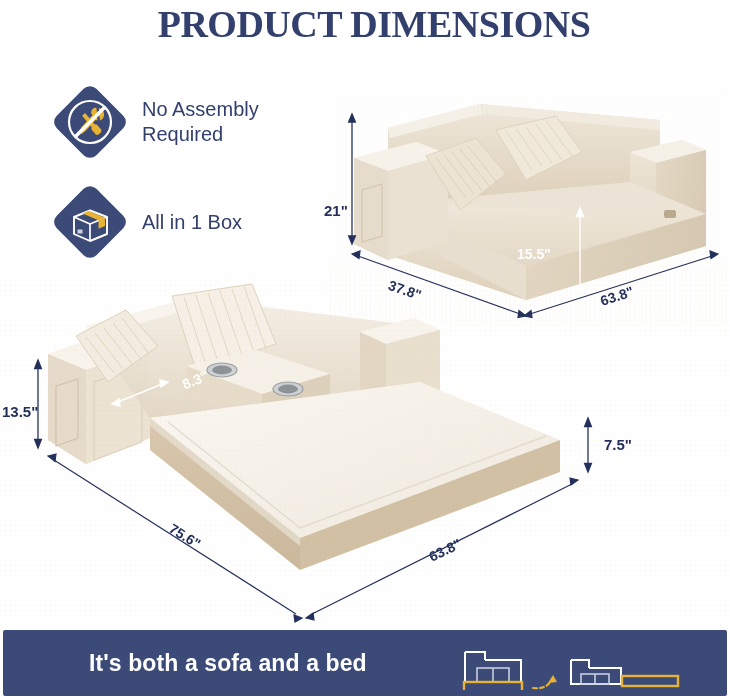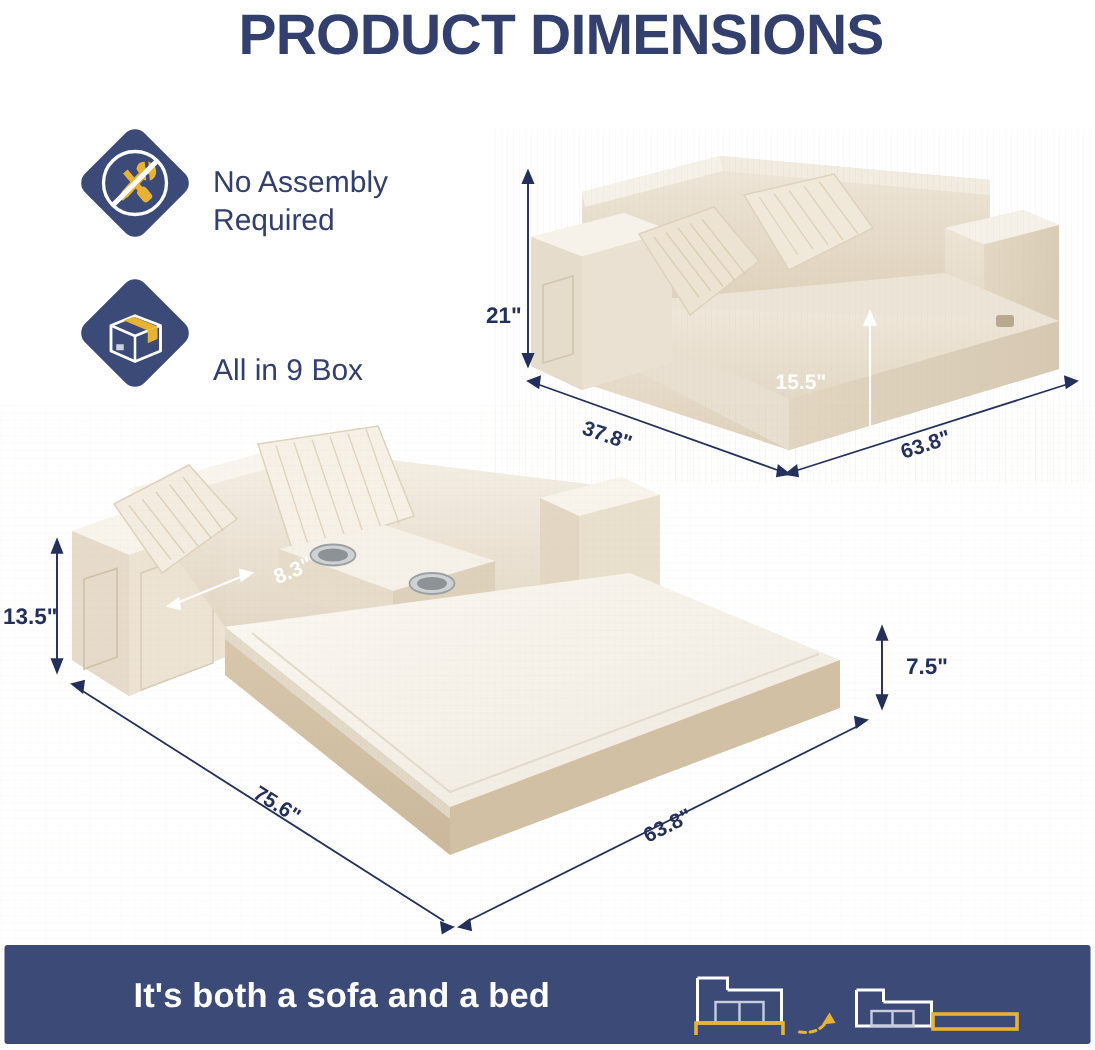--- a/index.html
+++ b/index.html
@@ -15,27 +15,28 @@
   
   .title {
     position:absolute; left:0; top:0; width:730px;
     text-align:center;
     font-size:38px;
     font-weight:bold;
     letter-spacing:-0.5px;
     color:#33406e;
     line-height:48px;
     padding-left:18px;
+    font-family:Liberation Serif, serif;
   }
 
   
   .feature {
     position:absolute;
     display:flex;
-    align-items:flex-end;
+    align-items:center;
   }
   .feature.f1 { left:52px; top:84px; }
   .feature.f2 { left:52px; top:184px; }
   .diamond {
     width:76px; height:76px;
     position:relative;
     flex:0 0 76px;
   }
   .diamond .dshape {
     position:absolute; left:10px; top:10px;
@@ -134,21 +135,21 @@
         <line x1="38" y1="40" x2="38" y2="57" stroke="#ffffff" stroke-width="1.7"></line>
         <line x1="22" y1="33" x2="38" y2="40" stroke="#ffffff" stroke-width="1.7"></line>
         <line x1="55" y1="33" x2="38" y2="40" stroke="#ffffff" stroke-width="1.7"></line>
 
         <path d="M30.5 29.6 L46.5 36.3 L53 33.7 L37 27.1 Z" fill="#e8b334"></path>
         <path d="M46.5 36.3 L53 33.7 L53 42 L46.5 44.8 Z" fill="#e8b334"></path>
 
         <rect x="25.5" y="45.5" width="5" height="4" fill="#ffffff" opacity="0.75"></rect>
       </svg>
     </div>
-    <div class="feature-label">All in 9 Box</div>
+    <div class="feature-label">All in 1 Box</div>
   </div>
 
   <div class="fz" style="left:330px; top:86px; width:400px; height:236px;">
     <svg class="poly" width="400" height="236" viewBox="0 0 400 236">
       <defs>
         <linearGradient id="cr1" x1="0" y1="0" x2="0" y2="1">
           <stop offset="0" stop-color="#f3ece1"></stop>
             <stop offset="1" stop-color="#e4d9c7"></stop>
         </linearGradient>
         <linearGradient id="cr2" x1="0" y1="0" x2="1" y2="0">

